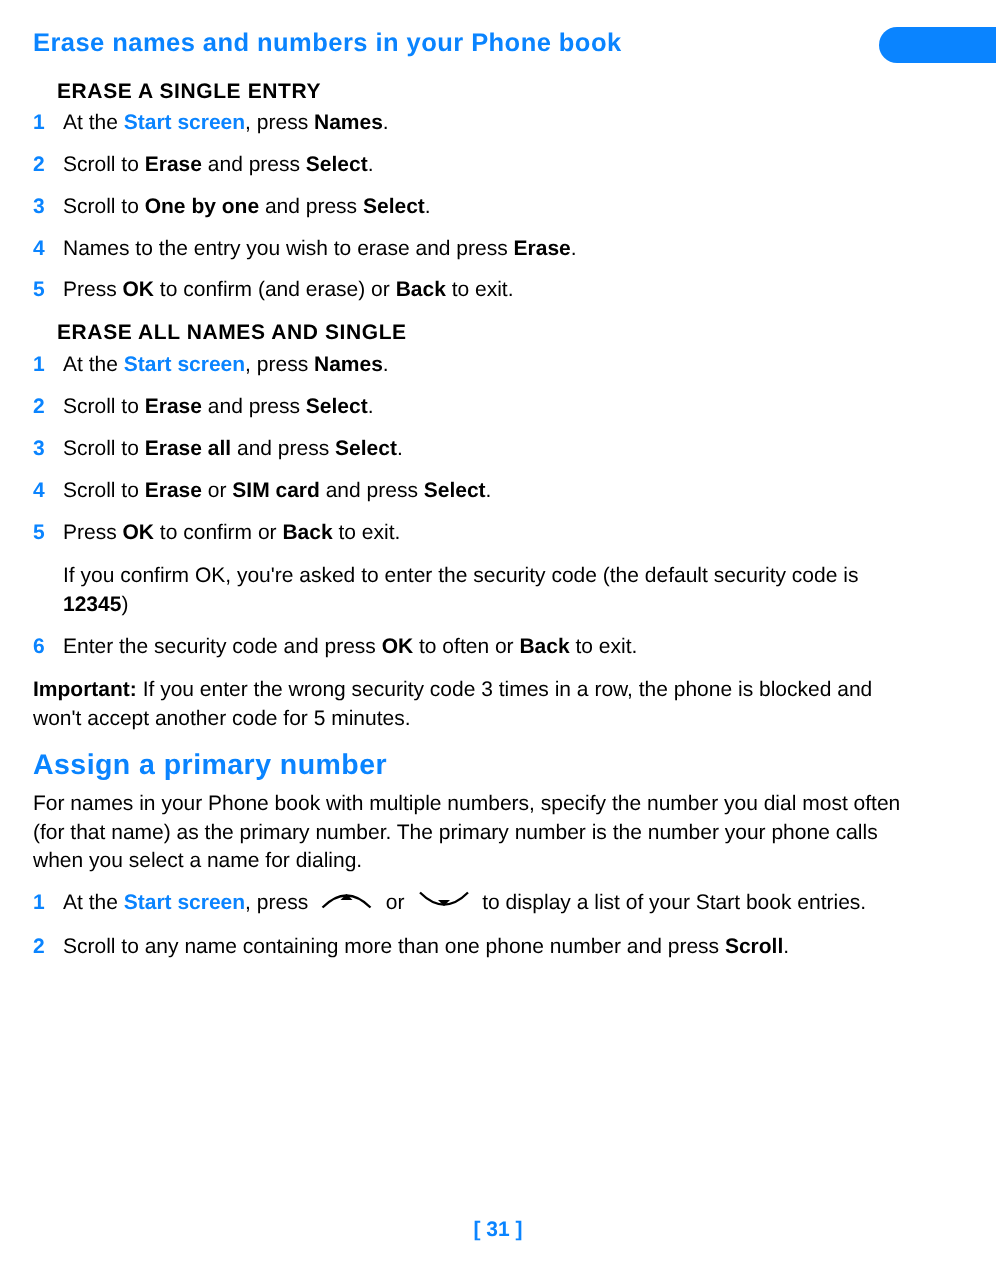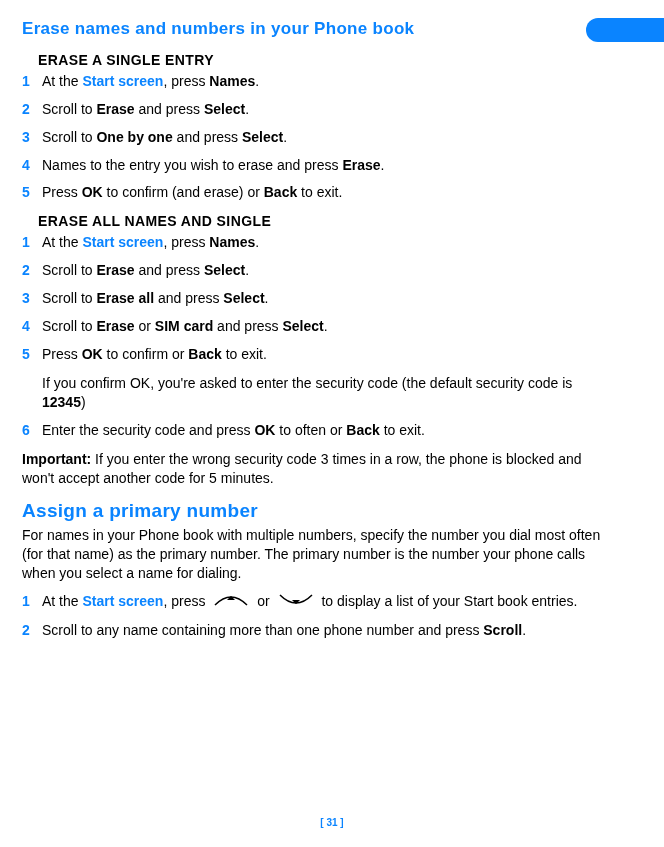--- a/index.html
+++ b/index.html
@@ -65,21 +65,21 @@
     .para { margin-bottom: 10px; }
     .note-block { margin: 0 0 10px 20px; }
     .footer {
       position: absolute;
       bottom: 18px;
       left: 0;
       width: 100%;
       text-align: center;
       color: #0a84ff;
       font-weight: bold;
-      font-size: 10px;
+      font-size: 14px;
     }
     .key-icon {
       display: inline-block;
       vertical-align: middle;
       margin: 0 2px;
     }
   </style>
 </head>
 <body>
 

